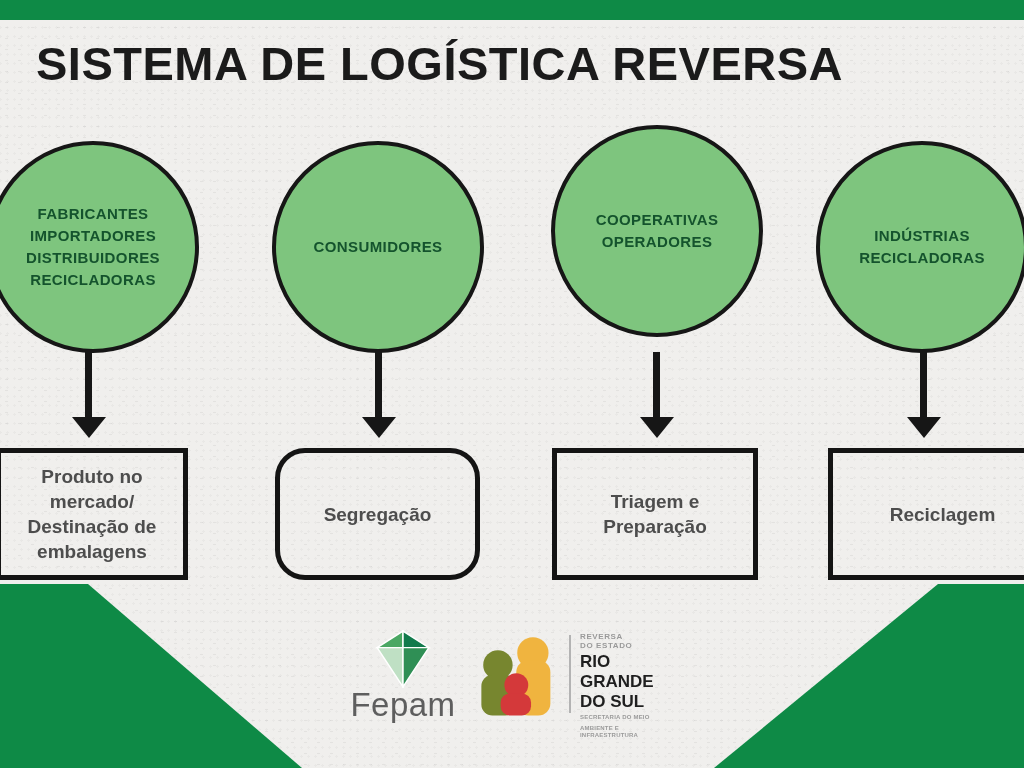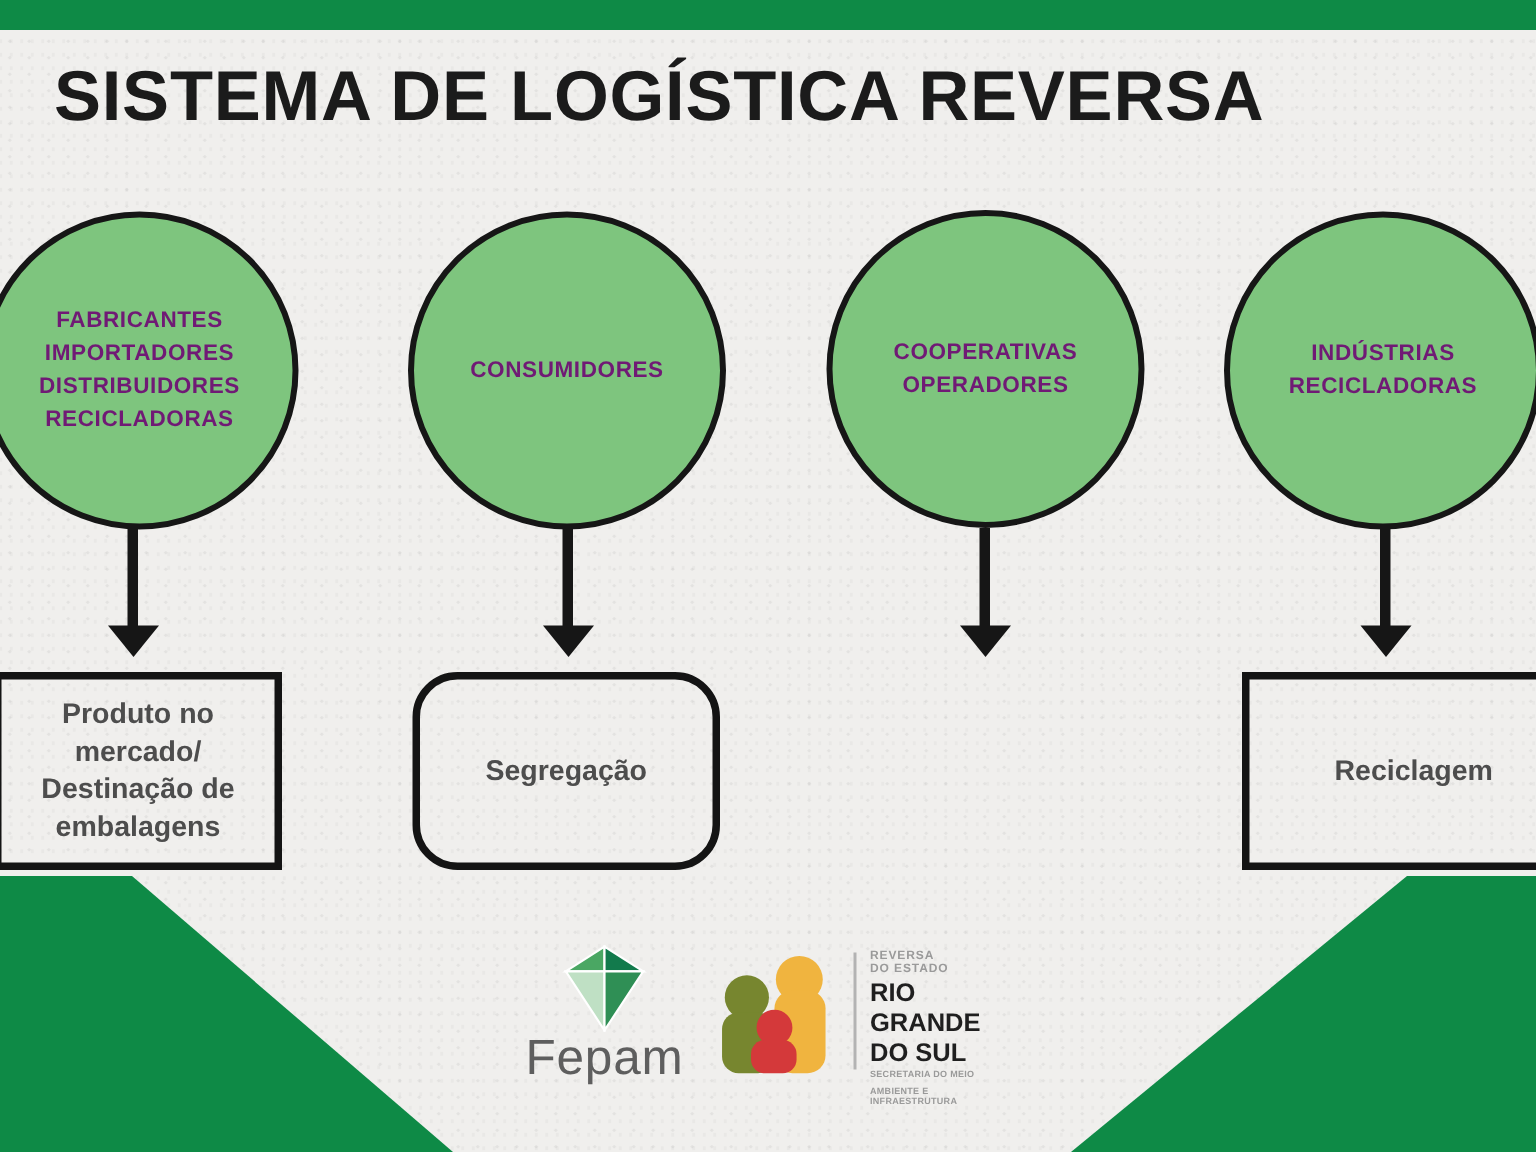--- a/index.html
+++ b/index.html
@@ -18,25 +18,25 @@
     position:absolute;left:36px;top:36px;width:988px;margin:0;
     font-size:47px;font-weight:bold;color:#1b1b1b;
     letter-spacing:.5px;white-space:nowrap;
   }
   .circle{
     position:absolute;width:212px;height:212px;border-radius:50%;
     background:#7ec57e;border:4px solid #161616;box-sizing:border-box;
     display:flex;flex-direction:column;align-items:center;justify-content:center;
     text-align:center;
   }
-  .circle span{display:block;font-size:15px;font-weight:bold;color:#701a75;
+  .circle span{display:block;font-size:15px;font-weight:bold;color:#14532d;
     letter-spacing:.4px;line-height:22px;}
   .c0{left:-13px;top:141px;}
   .c1{left:272px;top:141px;}
-  .c2{left:551px;top:140px;}
+  .c2{left:551px;top:125px;}
   .c3{left:816px;top:141px;}
   .stem{position:absolute;width:7px;height:66px;top:352px;background:#161616;}
   .s0{left:85px;} .s1{left:375px;} .s2{left:653px;} .s3{left:920px;}
   .arrowhead{
     position:absolute;top:417px;width:0;height:0;
     border-left:17px solid transparent;border-right:17px solid transparent;
     border-top:21px solid #161616;
   }
   .a0{left:72px;} .a1{left:362px;} .a2{left:640px;} .a3{left:907px;}
   .box{
@@ -96,20 +96,24 @@
   <div class="box b1">
     <span>Segregação</span>
   </div>
 
   <div class="circle c2">
     <span>COOPERATIVAS</span>
     <span>OPERADORES</span>
   </div>
   <div class="stem s2"></div>
   <div class="arrowhead a2"></div>
+  <div class="box b2">
+    <span>Triagem e</span>
+    <span>Preparação</span>
+  </div>
 
   <div class="circle c3">
     <span>INDÚSTRIAS</span>
     <span>RECICLADORAS</span>
   </div>
   <div class="stem s3"></div>
   <div class="arrowhead a3"></div>
   <div class="box b3">
     <span>Reciclagem</span>
   </div>

